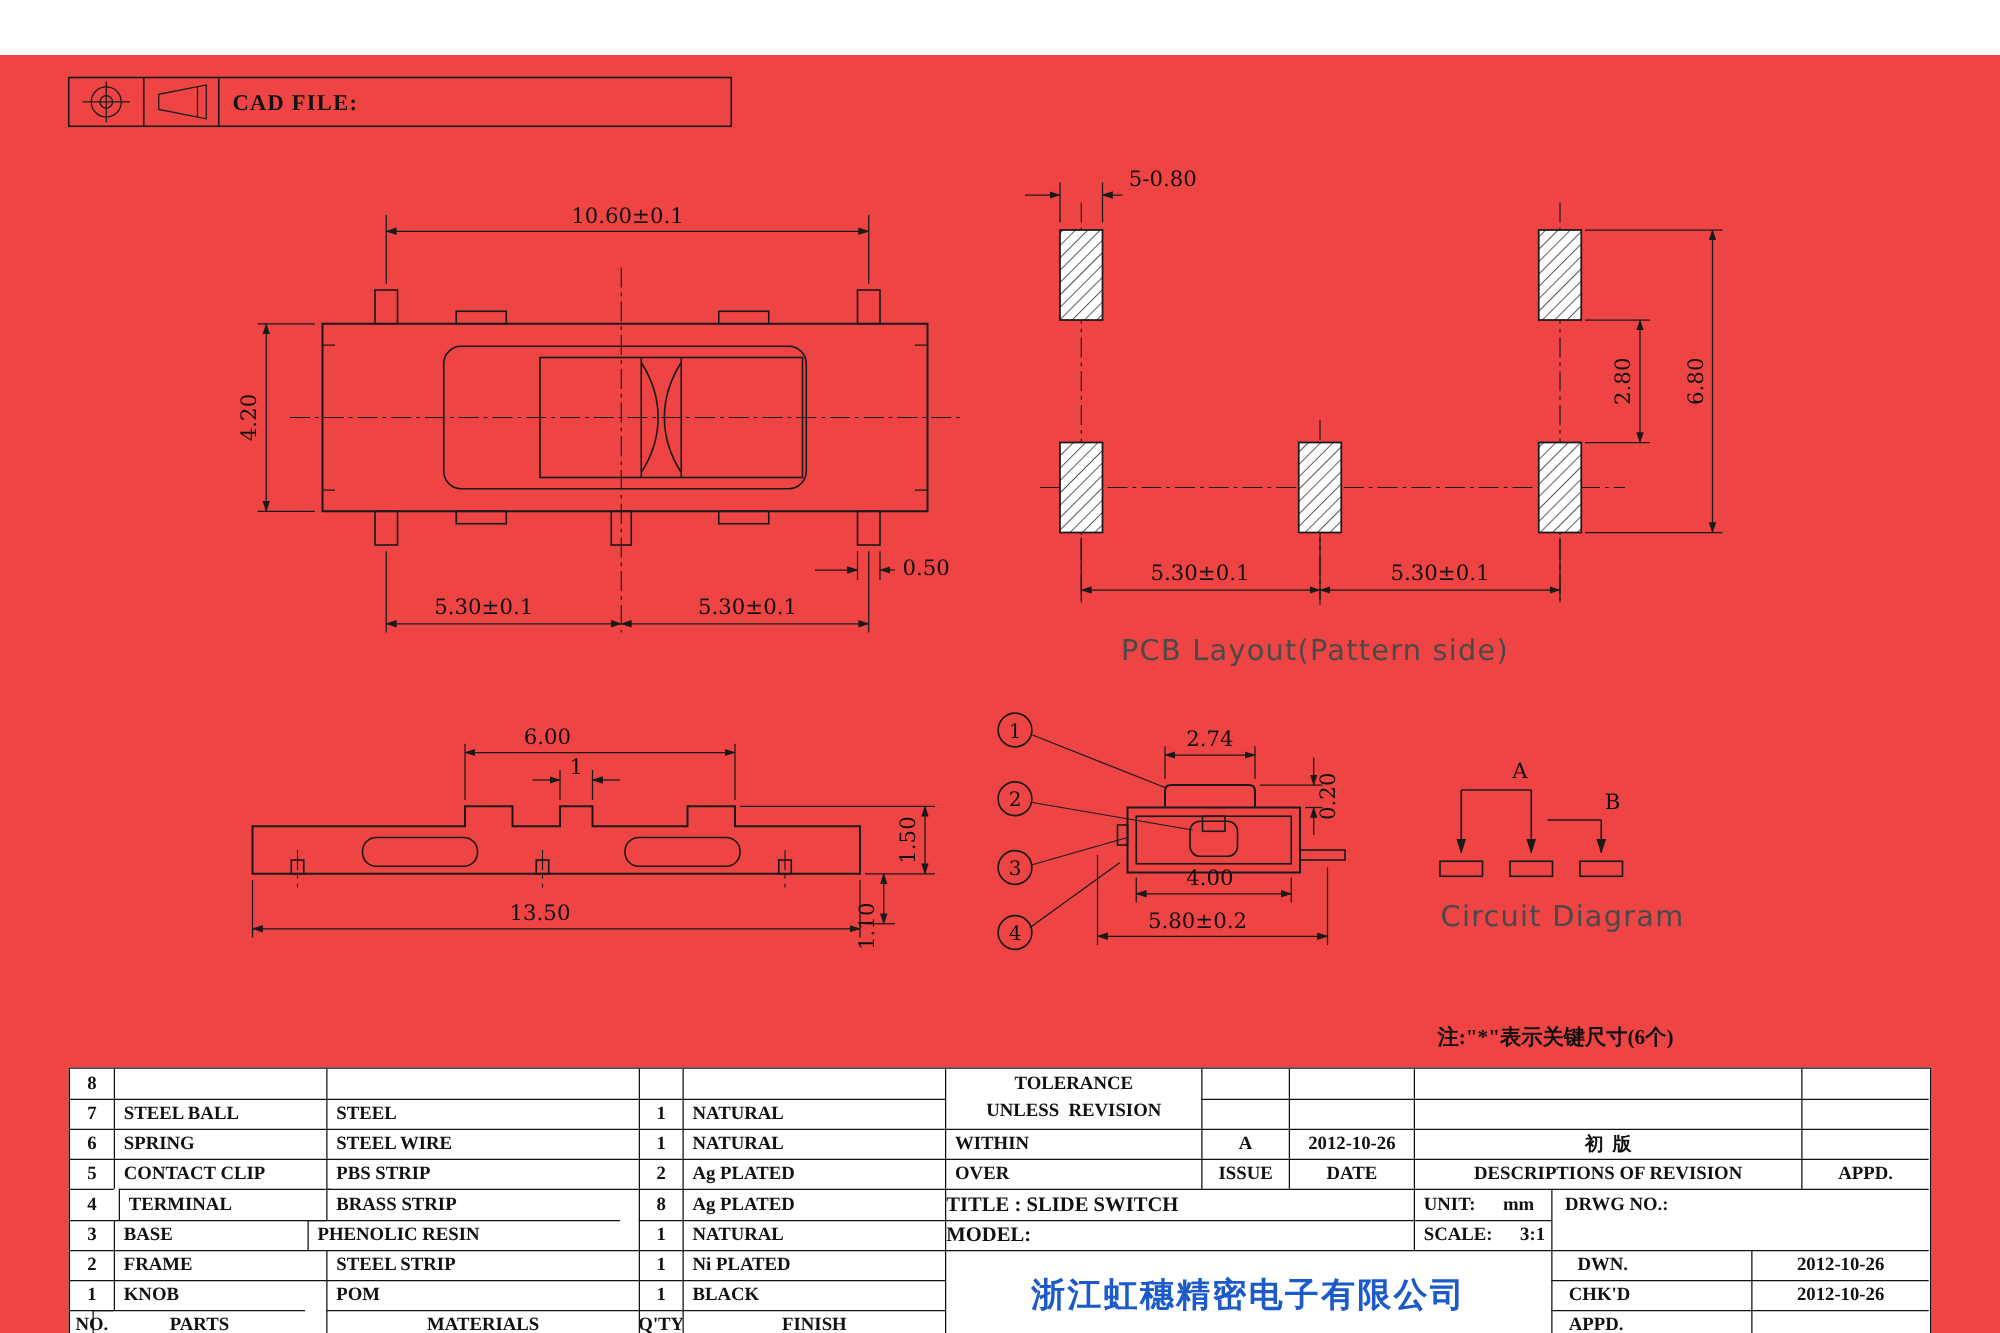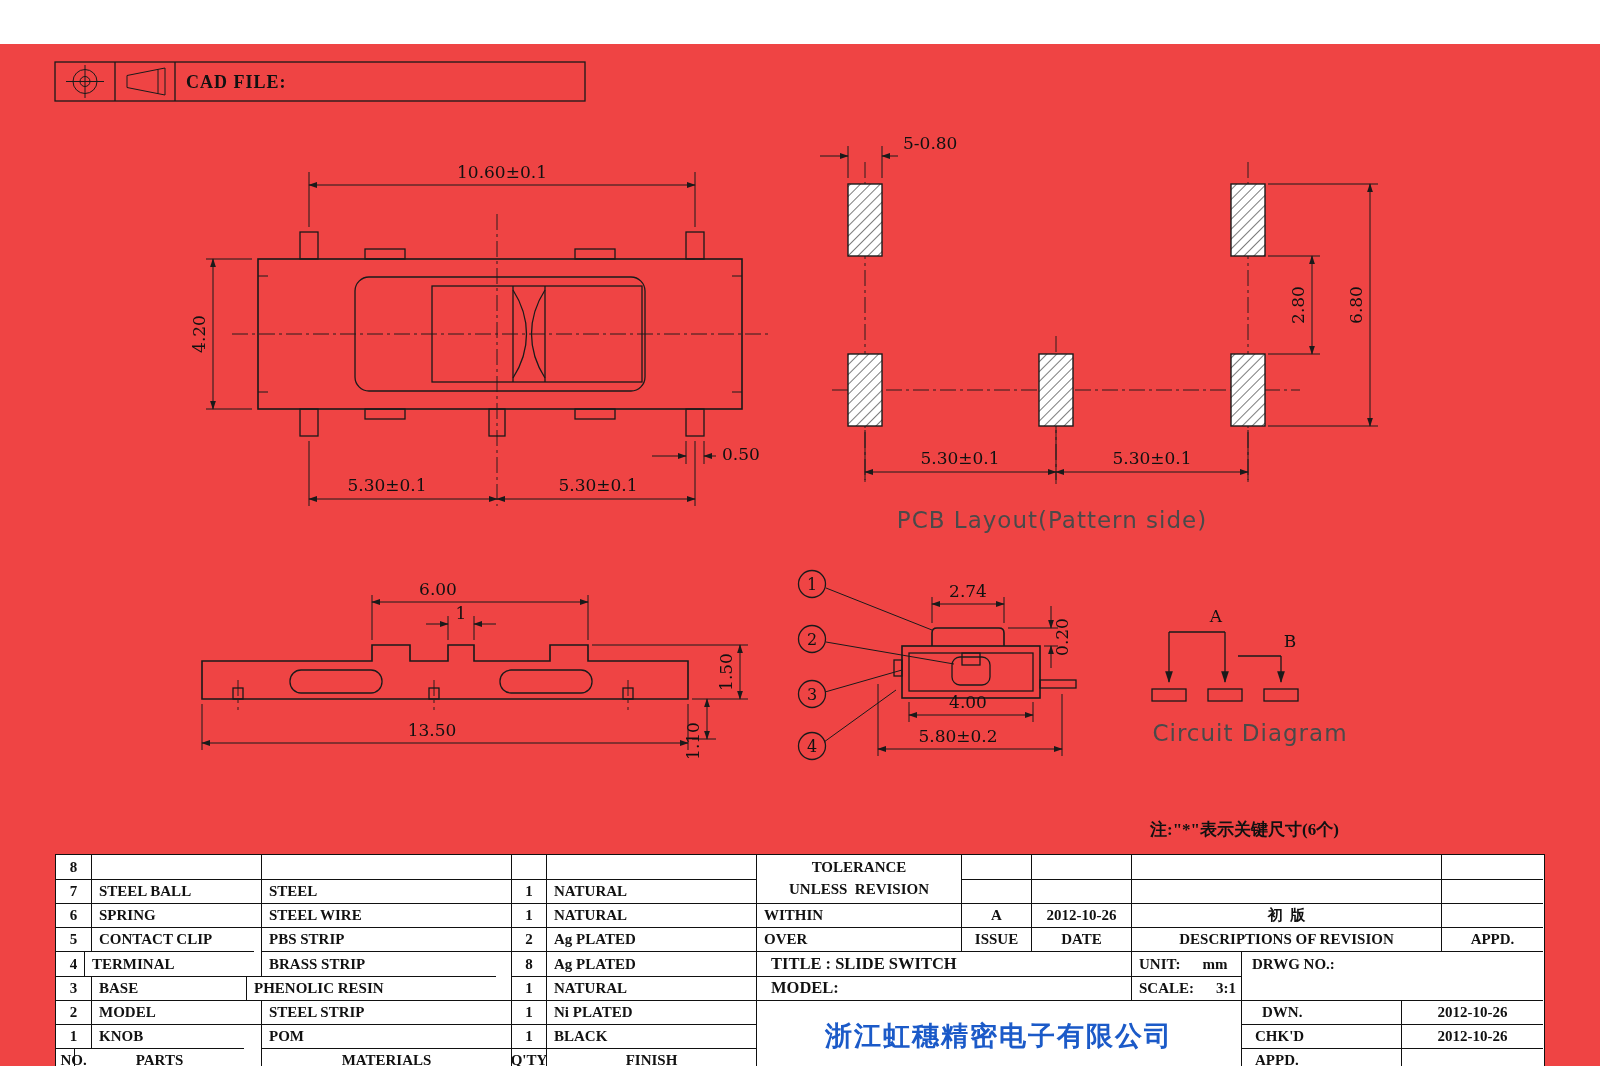--- a/index.html
+++ b/index.html
@@ -22,21 +22,21 @@
   .cell { position:absolute; box-sizing:border-box; border-left:1.4px solid #111; border-top:1.4px solid #111;
           display:flex; align-items:center; overflow:hidden; white-space:pre;
           font:bold 15px "Liberation Serif", serif; color:#111; }
   .cell.e0 { border-left:none; }
   .cell.t0 { border-top:none; }
   .c { justify-content:center; }
   .l { padding-left:7px; }
   .tol { flex-direction:column; justify-content:center; line-height:1.45; text-align:center; }
   .topleft { align-items:flex-start; padding-top:4px; padding-left:10px; }
   .kv span.v { margin-left:22px; }
-  .title-cell { font:bold 16.5px "Liberation Serif", serif; padding-left:14px; }
+  .title-cell { font:bold 16.5px "Liberation Serif", serif; }
   .company { justify-content:center; font:bold 27px "Liberation Serif", serif;
              color:#1b5ac8; letter-spacing:2px; }
 </style>
 </head>
 <body>
 
 <div class="page">
 
 <svg width="1600" height="810" viewBox="0 0 1600 810">
   <defs>
@@ -272,33 +272,33 @@
   <div class="cell c" style="left:455px;top:48.2px;width:35px;height:24.2px">1</div>
   <div class="cell l" style="left:490px;top:48.2px;width:210px;height:24.2px">NATURAL</div>
 
   <div class="cell c e0" style="left:0;top:72.3px;width:35px;height:24.2px">5</div>
   <div class="cell l" style="left:35px;top:72.3px;width:170px;height:24.2px">CONTACT CLIP</div>
   <div class="cell l" style="left:205px;top:72.3px;width:250px;height:24.2px">PBS STRIP</div>
   <div class="cell c" style="left:455px;top:72.3px;width:35px;height:24.2px">2</div>
   <div class="cell l" style="left:490px;top:72.3px;width:210px;height:24.2px">Ag PLATED</div>
 
   <div class="cell c e0" style="left:0;top:96.4px;width:35px;height:24.3px">4</div>
-  <div class="cell l" style="left:28px;top:96.4px;width:170px;height:24.3px">TERMINAL</div>
+  <div class="cell l" style="left:39px;top:96.4px;width:170px;height:24.3px">TERMINAL</div>
   <div class="cell l" style="left:205px;top:96.4px;width:250px;height:24.3px">BRASS STRIP</div>
   <div class="cell c" style="left:455px;top:96.4px;width:35px;height:24.3px">8</div>
   <div class="cell l" style="left:490px;top:96.4px;width:210px;height:24.3px">Ag PLATED</div>
 
   <div class="cell c e0" style="left:0;top:120.6px;width:35px;height:24.2px">3</div>
   <div class="cell l" style="left:35px;top:120.6px;width:170px;height:24.2px">BASE</div>
   <div class="cell l" style="left:190px;top:120.6px;width:250px;height:24.2px">PHENOLIC RESIN</div>
   <div class="cell c" style="left:455px;top:120.6px;width:35px;height:24.2px">1</div>
   <div class="cell l" style="left:490px;top:120.6px;width:210px;height:24.2px">NATURAL</div>
 
   <div class="cell c e0" style="left:0;top:144.7px;width:35px;height:24.2px">2</div>
-  <div class="cell l" style="left:35px;top:144.7px;width:170px;height:24.2px">MODEL</div>
+  <div class="cell l" style="left:35px;top:144.7px;width:170px;height:24.2px">FRAME</div>
   <div class="cell l" style="left:205px;top:144.7px;width:250px;height:24.2px">STEEL STRIP</div>
   <div class="cell c" style="left:455px;top:144.7px;width:35px;height:24.2px">1</div>
   <div class="cell l" style="left:490px;top:144.7px;width:210px;height:24.2px">Ni PLATED</div>
 
   <div class="cell c e0" style="left:0;top:168.8px;width:35px;height:24.2px">1</div>
   <div class="cell l" style="left:35px;top:168.8px;width:170px;height:24.2px">KNOB</div>
   <div class="cell l" style="left:205px;top:168.8px;width:250px;height:24.2px">POM</div>
   <div class="cell c" style="left:455px;top:168.8px;width:35px;height:24.2px">1</div>
   <div class="cell l" style="left:490px;top:168.8px;width:210px;height:24.2px">BLACK</div>
 

